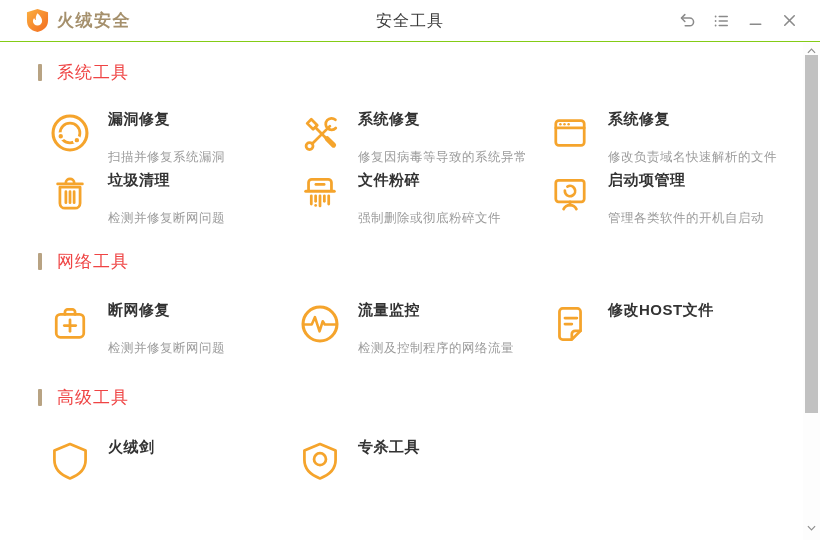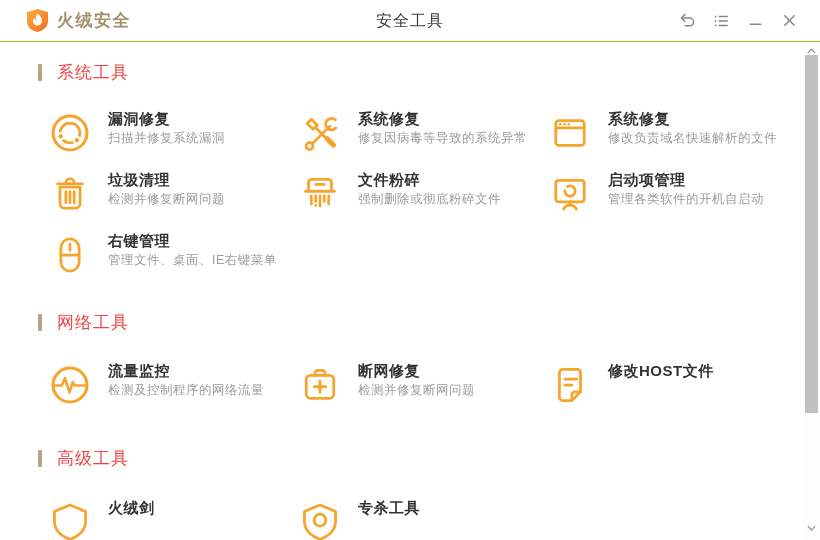--- a/index.html
+++ b/index.html
@@ -25,21 +25,21 @@
   section:nth-of-type(1) .grid{margin-top:23px;}
   section:nth-of-type(2){margin-top:27px;}
   section:nth-of-type(2) .grid{margin-top:25px;}
   section:nth-of-type(3){margin-top:33px;}
   section:nth-of-type(3) .grid{margin-top:26px;}
   .tool{display:flex;height:55px;cursor:pointer;}
   .t-icon{width:44px;height:44px;margin-top:4px;flex:none;}
   .t-icon svg{display:block;}
   .t-text{margin-left:16px;display:flex;flex-direction:column;}
   .t-label{font-size:15px;font-weight:bold;color:#333;line-height:20px;margin-top:2px;letter-spacing:0.5px;}
-  .t-desc{font-size:12.5px;color:#9b9b9b;line-height:17px;margin-top:1px;letter-spacing:0.5px;}
+  .t-desc{font-size:12.5px;color:#9b9b9b;line-height:17px;margin-top:20px;letter-spacing:0.5px;}
   
   .scrollbar{position:absolute;top:43px;right:0;width:17px;height:497px;background:#fdfdfd;z-index:5;}
   .sb-arrow{position:absolute;left:0;width:17px;height:12px;display:flex;align-items:center;
     justify-content:center;cursor:pointer;}
   .sb-arrow.up{top:2px;}
   .sb-arrow.down{bottom:6px;}
   .sb-thumb{position:absolute;top:12px;left:2px;width:13px;height:358px;background:#c1c1c1;cursor:pointer;}
 </style>
 </head>
 <body>
@@ -186,65 +186,52 @@
               <circle cx="24" cy="20.8" r="5.6" stroke-dasharray="29 6.2" transform="rotate(-120 24 20.8)"></circle>
               <path d="M24 32.5 v3.5"></path>
               <path d="M17 40.5 c2.8 -6 11.2 -6 14 0"></path>
             </svg>
           </span>
           <span class="t-text">
             <span class="t-label">启动项管理</span>
             <span class="t-desc">管理各类软件的开机自启动</span>
           </span>
         </div>
-        <div class="tool">
-          <span class="t-icon">
-            <svg viewBox="0 0 48 48" width="44" height="44" fill="none" stroke="#F5A42C" stroke-width="3" stroke-linecap="round" stroke-linejoin="round">
-              <rect x="14" y="6.5" width="20" height="35" rx="10"></rect>
-              <path d="M24 12 v7"></path>
-              <path d="M14.5 24 H33.5"></path>
-            </svg>
-          </span>
-          <span class="t-text">
-            <span class="t-label">右键管理</span>
-            <span class="t-desc">管理文件、桌面、IE右键菜单</span>
-          </span>
-        </div>
       </div>
     </section>
     <section>
       <div class="sec-head">
         <span class="sec-bar"></span>
         <h2 class="sec-title">网络工具</h2>
       </div>
       <div class="grid">
         <div class="tool">
           <span class="t-icon">
             <svg viewBox="0 0 48 48" width="44" height="44" fill="none" stroke="#F5A42C" stroke-width="3" stroke-linecap="round" stroke-linejoin="round">
-              <circle cx="24" cy="24" r="18.5" stroke-width="3.4"></circle>
-              <path d="M6.5 24.5 h8.5 l3.5 -8 5 15.5 3.5 -11 2.2 3.5 h12.3" stroke-width="2.8"></path>
-            </svg>
-          </span>
-          <span class="t-text">
-            <span class="t-label">流量监控</span>
-            <span class="t-desc">检测及控制程序的网络流量</span>
-          </span>
-        </div>
-        <div class="tool">
-          <span class="t-icon">
-            <svg viewBox="0 0 48 48" width="44" height="44" fill="none" stroke="#F5A42C" stroke-width="3" stroke-linecap="round" stroke-linejoin="round">
               <rect x="9" y="13.5" width="30" height="25" rx="4.5"></rect>
               <path d="M18.5 13.5 v-2.5 a3 3 0 0 1 3 -3 h5 a3 3 0 0 1 3 3 v2.5"></path>
               <path d="M24 19.5 v12.5"></path>
               <path d="M17.75 25.75 h12.5"></path>
             </svg>
           </span>
           <span class="t-text">
             <span class="t-label">断网修复</span>
             <span class="t-desc">检测并修复断网问题</span>
+          </span>
+        </div>
+        <div class="tool">
+          <span class="t-icon">
+            <svg viewBox="0 0 48 48" width="44" height="44" fill="none" stroke="#F5A42C" stroke-width="3" stroke-linecap="round" stroke-linejoin="round">
+              <circle cx="24" cy="24" r="18.5" stroke-width="3.4"></circle>
+              <path d="M6.5 24.5 h8.5 l3.5 -8 5 15.5 3.5 -11 2.2 3.5 h12.3" stroke-width="2.8"></path>
+            </svg>
+          </span>
+          <span class="t-text">
+            <span class="t-label">流量监控</span>
+            <span class="t-desc">检测及控制程序的网络流量</span>
           </span>
         </div>
         <div class="tool">
           <span class="t-icon">
             <svg viewBox="0 0 48 48" width="44" height="44" fill="none" stroke="#F5A42C" stroke-width="3" stroke-linecap="round" stroke-linejoin="round">
               <path d="M12.5 10.5 a3.5 3.5 0 0 1 3.5 -3.5 h16 a3.5 3.5 0 0 1 3.5 3.5 v21 l-9.5 9.5 h-10 a3.5 3.5 0 0 1 -3.5 -3.5 Z"></path>
               <path d="M26 40.5 v-5.5 a3.5 3.5 0 0 1 3.5 -3.5 h5.8"></path>
               <path d="M18.5 17.5 h13"></path>
               <path d="M18.5 24 h7.5"></path>
             </svg>

